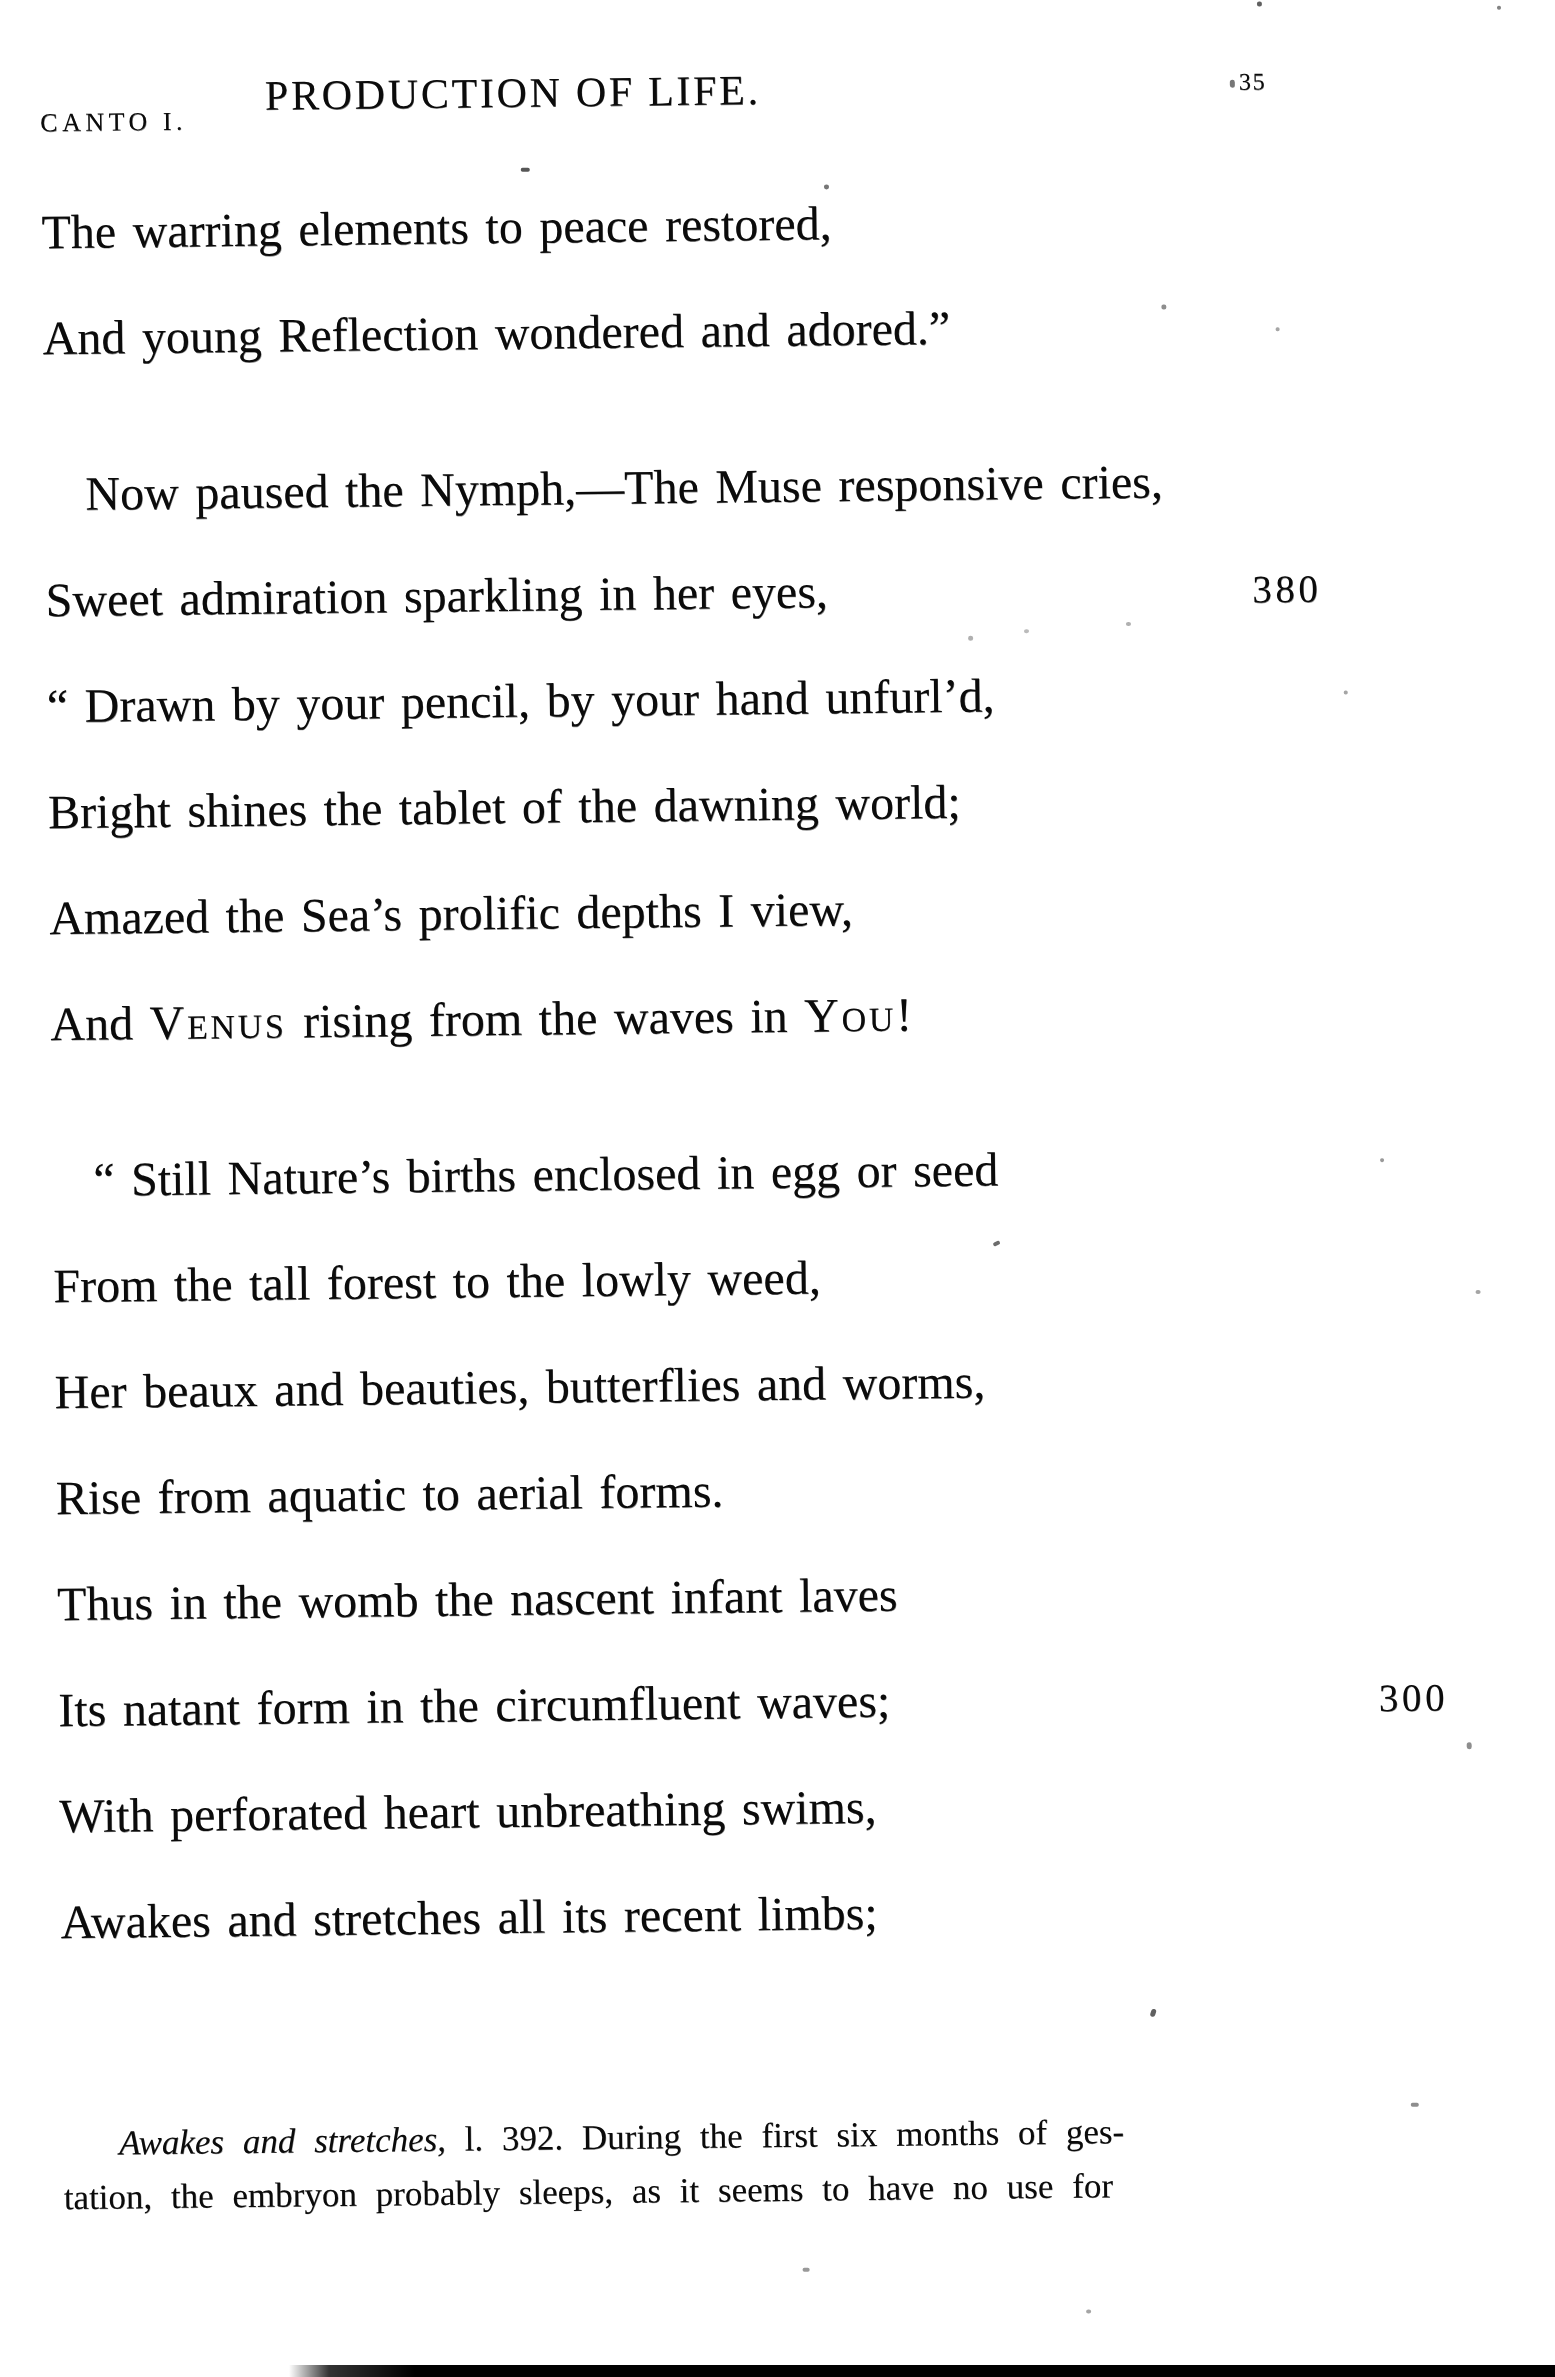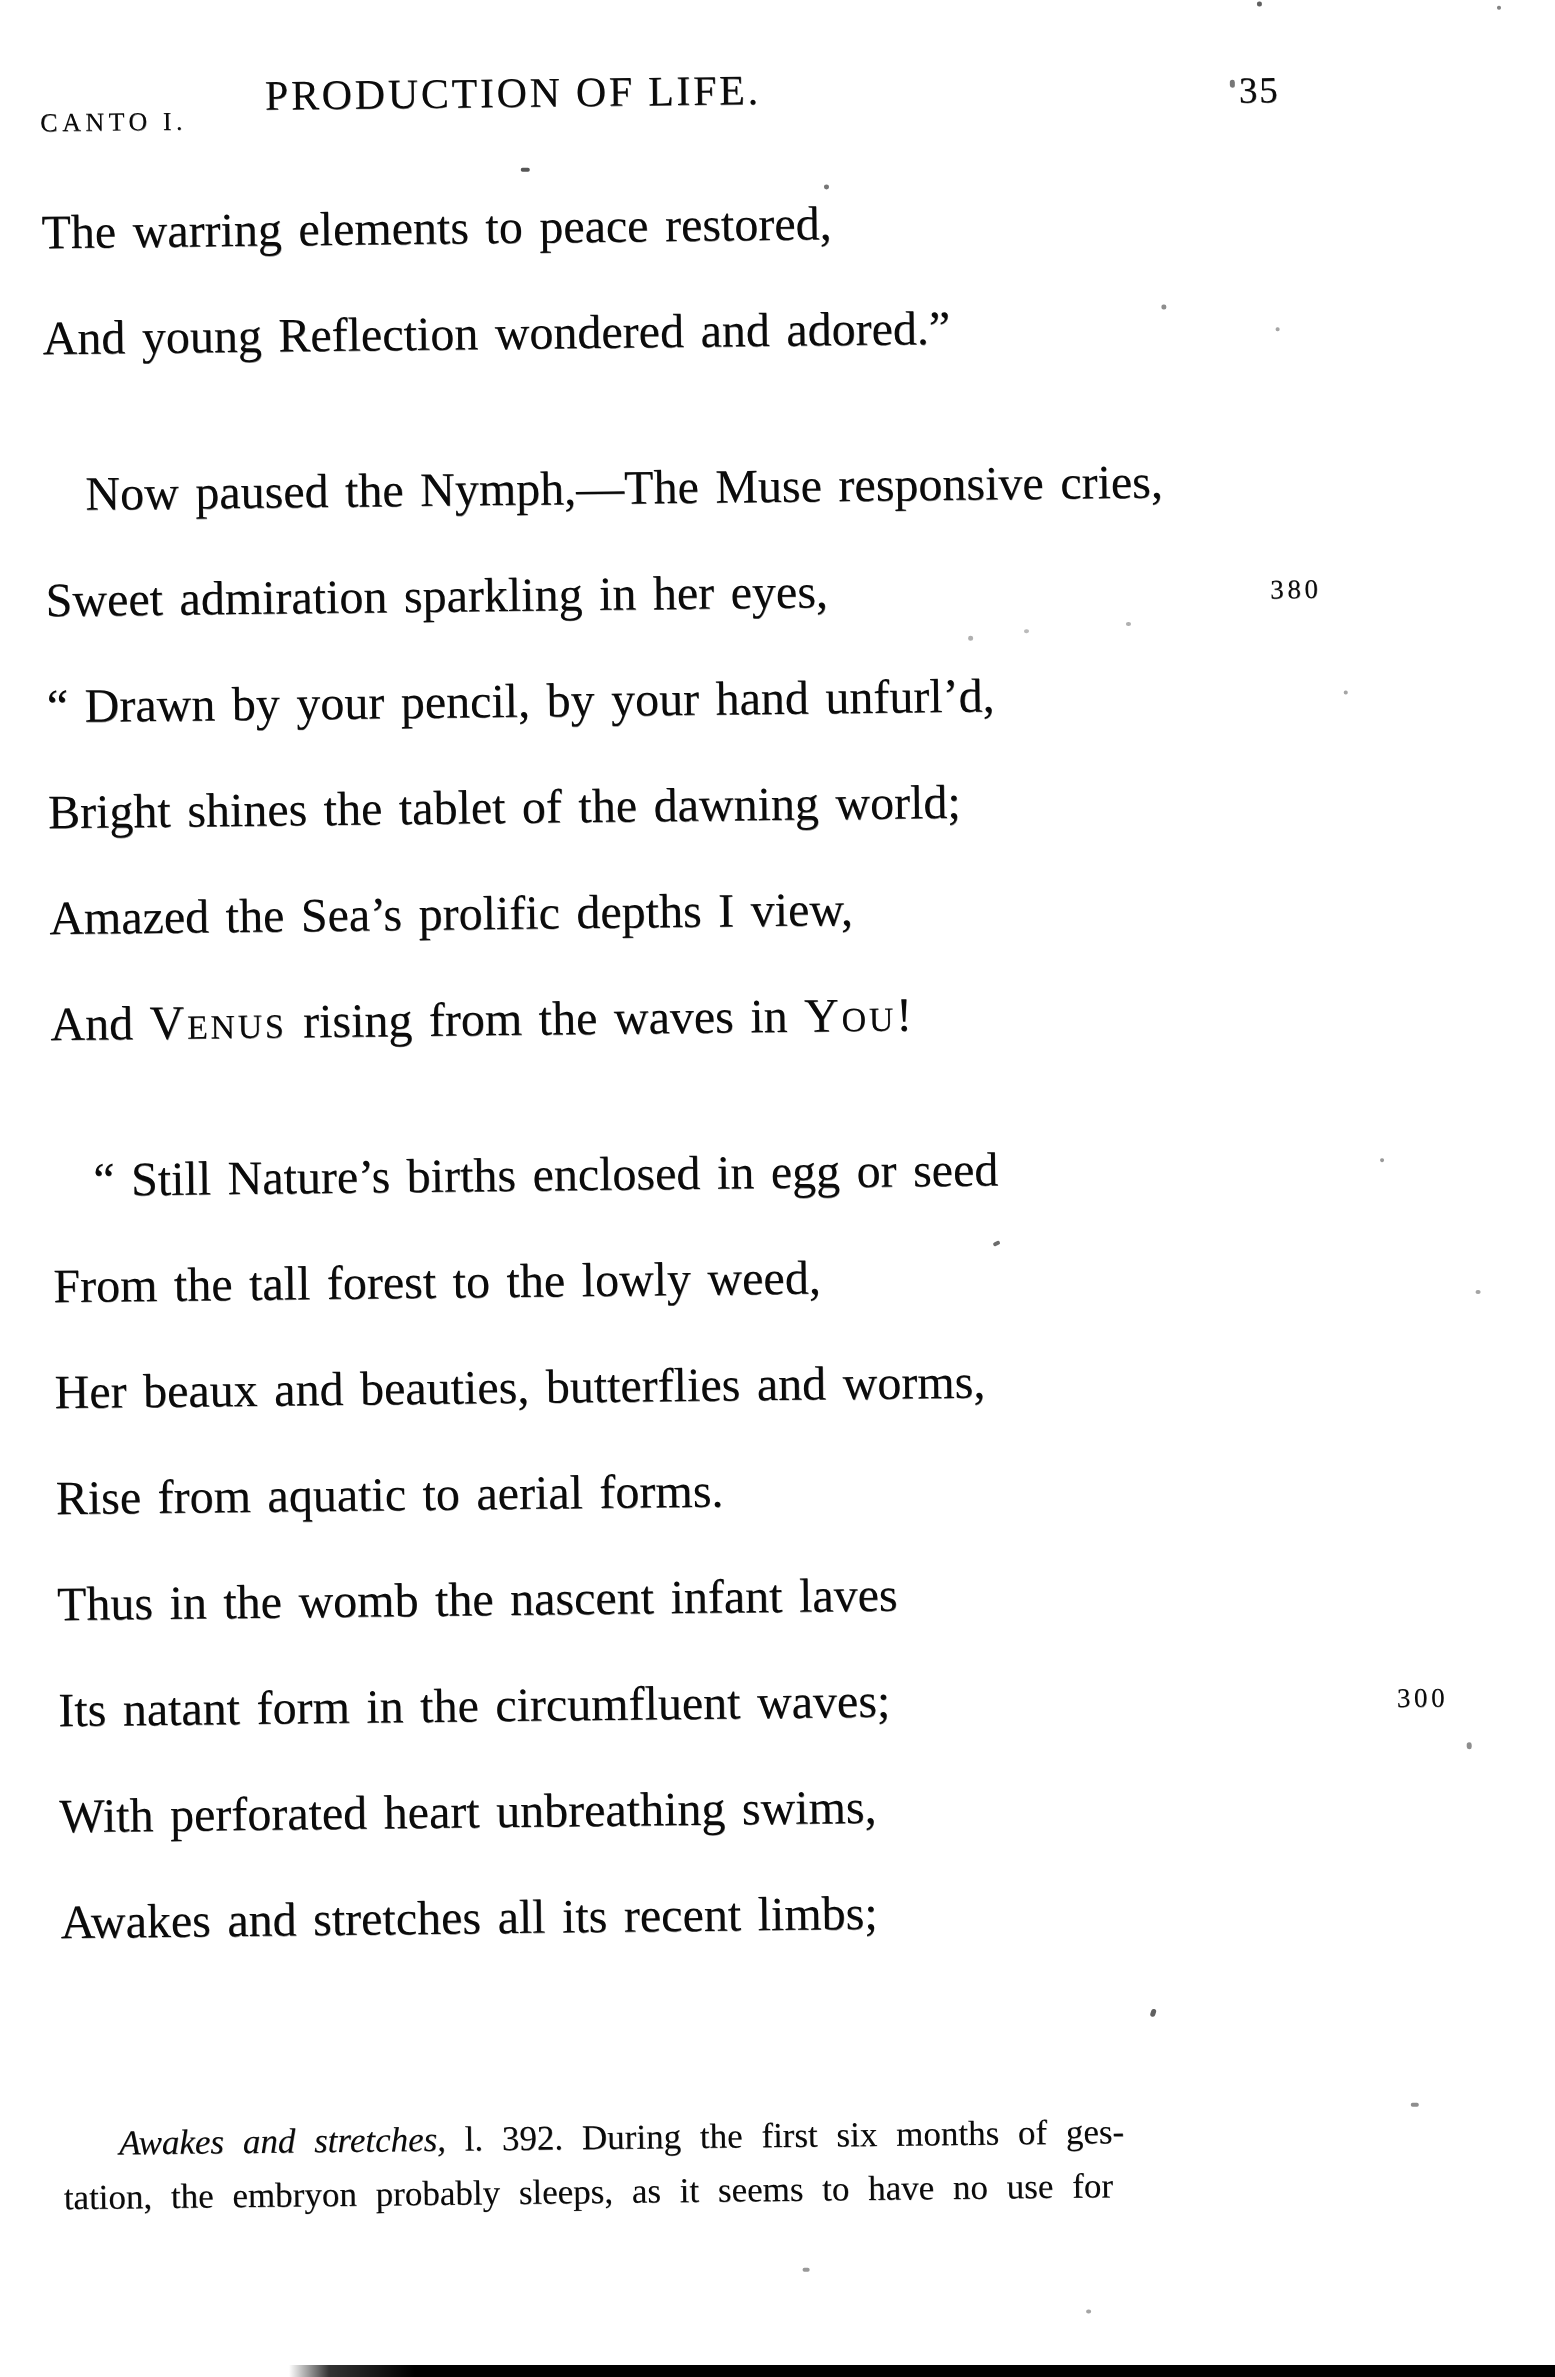--- a/index.html
+++ b/index.html
@@ -21,39 +21,39 @@
   .hdr-canto {
     position: absolute; left: 51px; top: 100px;
     font-size: 26px; letter-spacing: 4.5px;
   }
   .hdr-title {
     position: absolute; left: 276px; top: 66px;
     font-size: 42px; letter-spacing: 2.7px;
   }
   .hdr-page {
     position: absolute; left: 1250px; top: 74px;
-    font-size: 37px; letter-spacing: 1.8px;
+    font-size: 24px; letter-spacing: 1.8px;
   }
 
   
   #poem { position: absolute; left: 51px; top: 199px; width: 1455px; }
   .stanza { position: relative; }
   .stanza + .stanza { margin-top: 106px; }
   .pline {
     position: relative;
     font-size: 48px; line-height: 50px;
     margin-bottom: 56px;
     white-space: nowrap;
     word-spacing: 4.5px;
     text-shadow: 0.4px 0.6px 0 rgba(0,0,0,0.45);
   }
   .pline.indent { padding-left: 41px; }
   .sc { font-variant: small-caps; letter-spacing: 2.7px; }
   .it { font-style: italic; }
-  .lnum { position: absolute; top: 2.7px; font-size: 27px; letter-spacing: 3.6px; }
+  .lnum { position: absolute; top: 2.7px; font-size: 39px; letter-spacing: 3.6px; }
   .stanza:nth-child(2) .lnum { right: 179px; }
   .stanza:nth-child(3) .lnum { right: 65px; }
 
   
   #footnote { position: absolute; left: 51px; top: 2109px; width: 1463px; }
   .fline {
     font-size: 35px; line-height: 54px;
     white-space: nowrap;
     word-spacing: 10px;
     text-shadow: 0.4px 0.4px 0 rgba(0,0,0,0.4);

